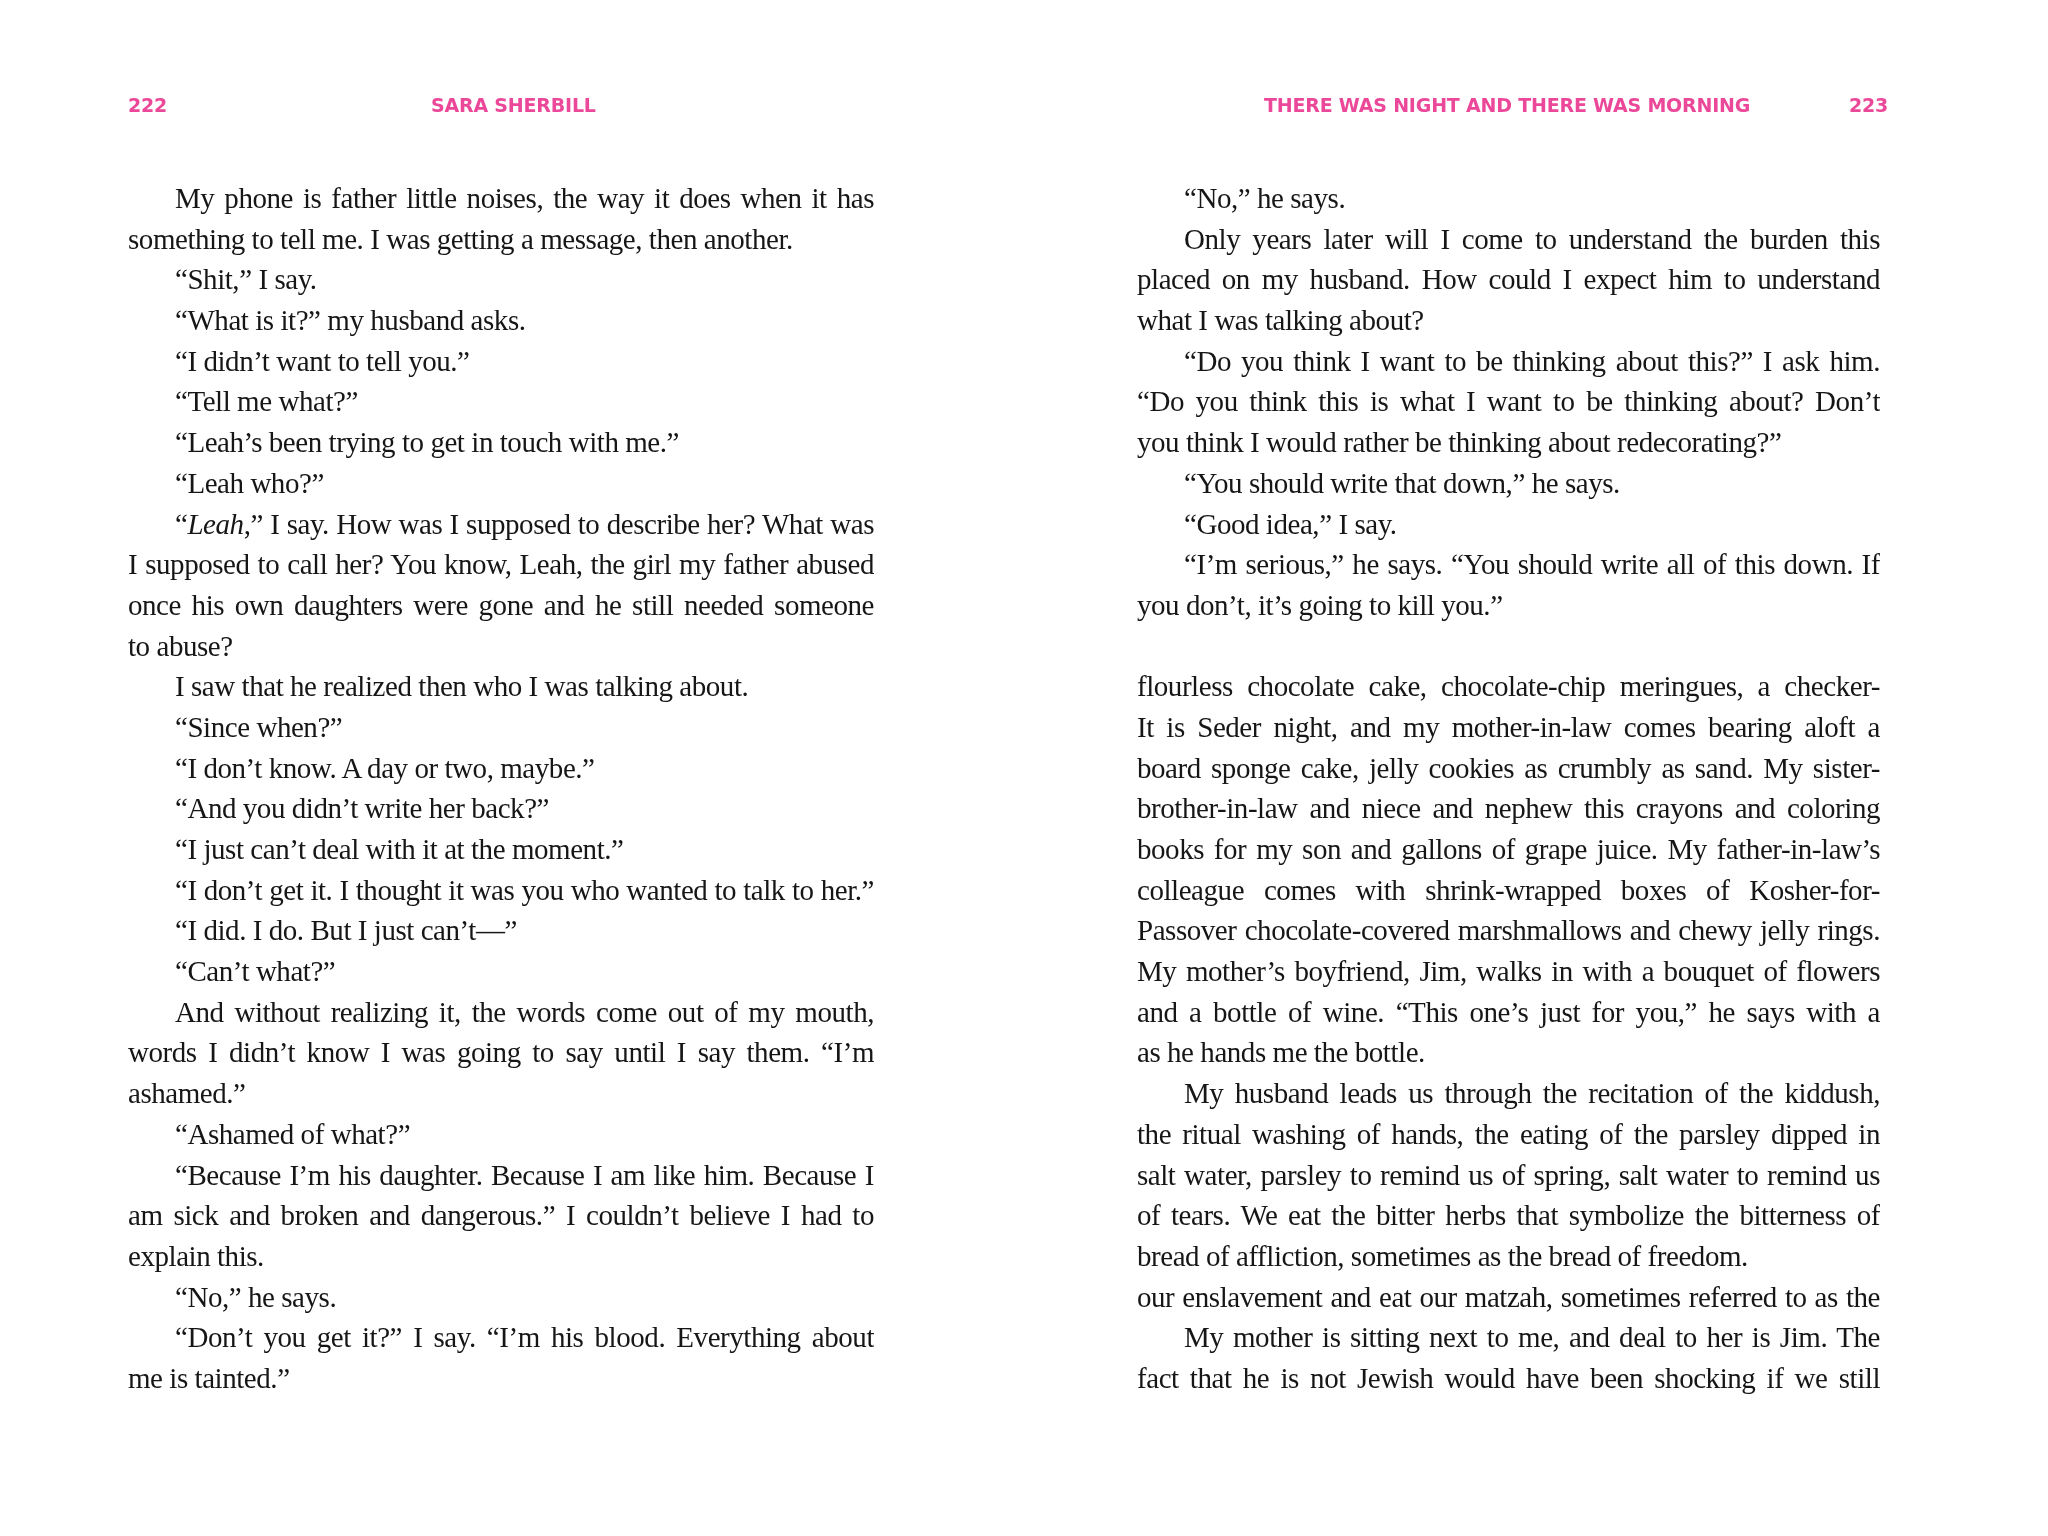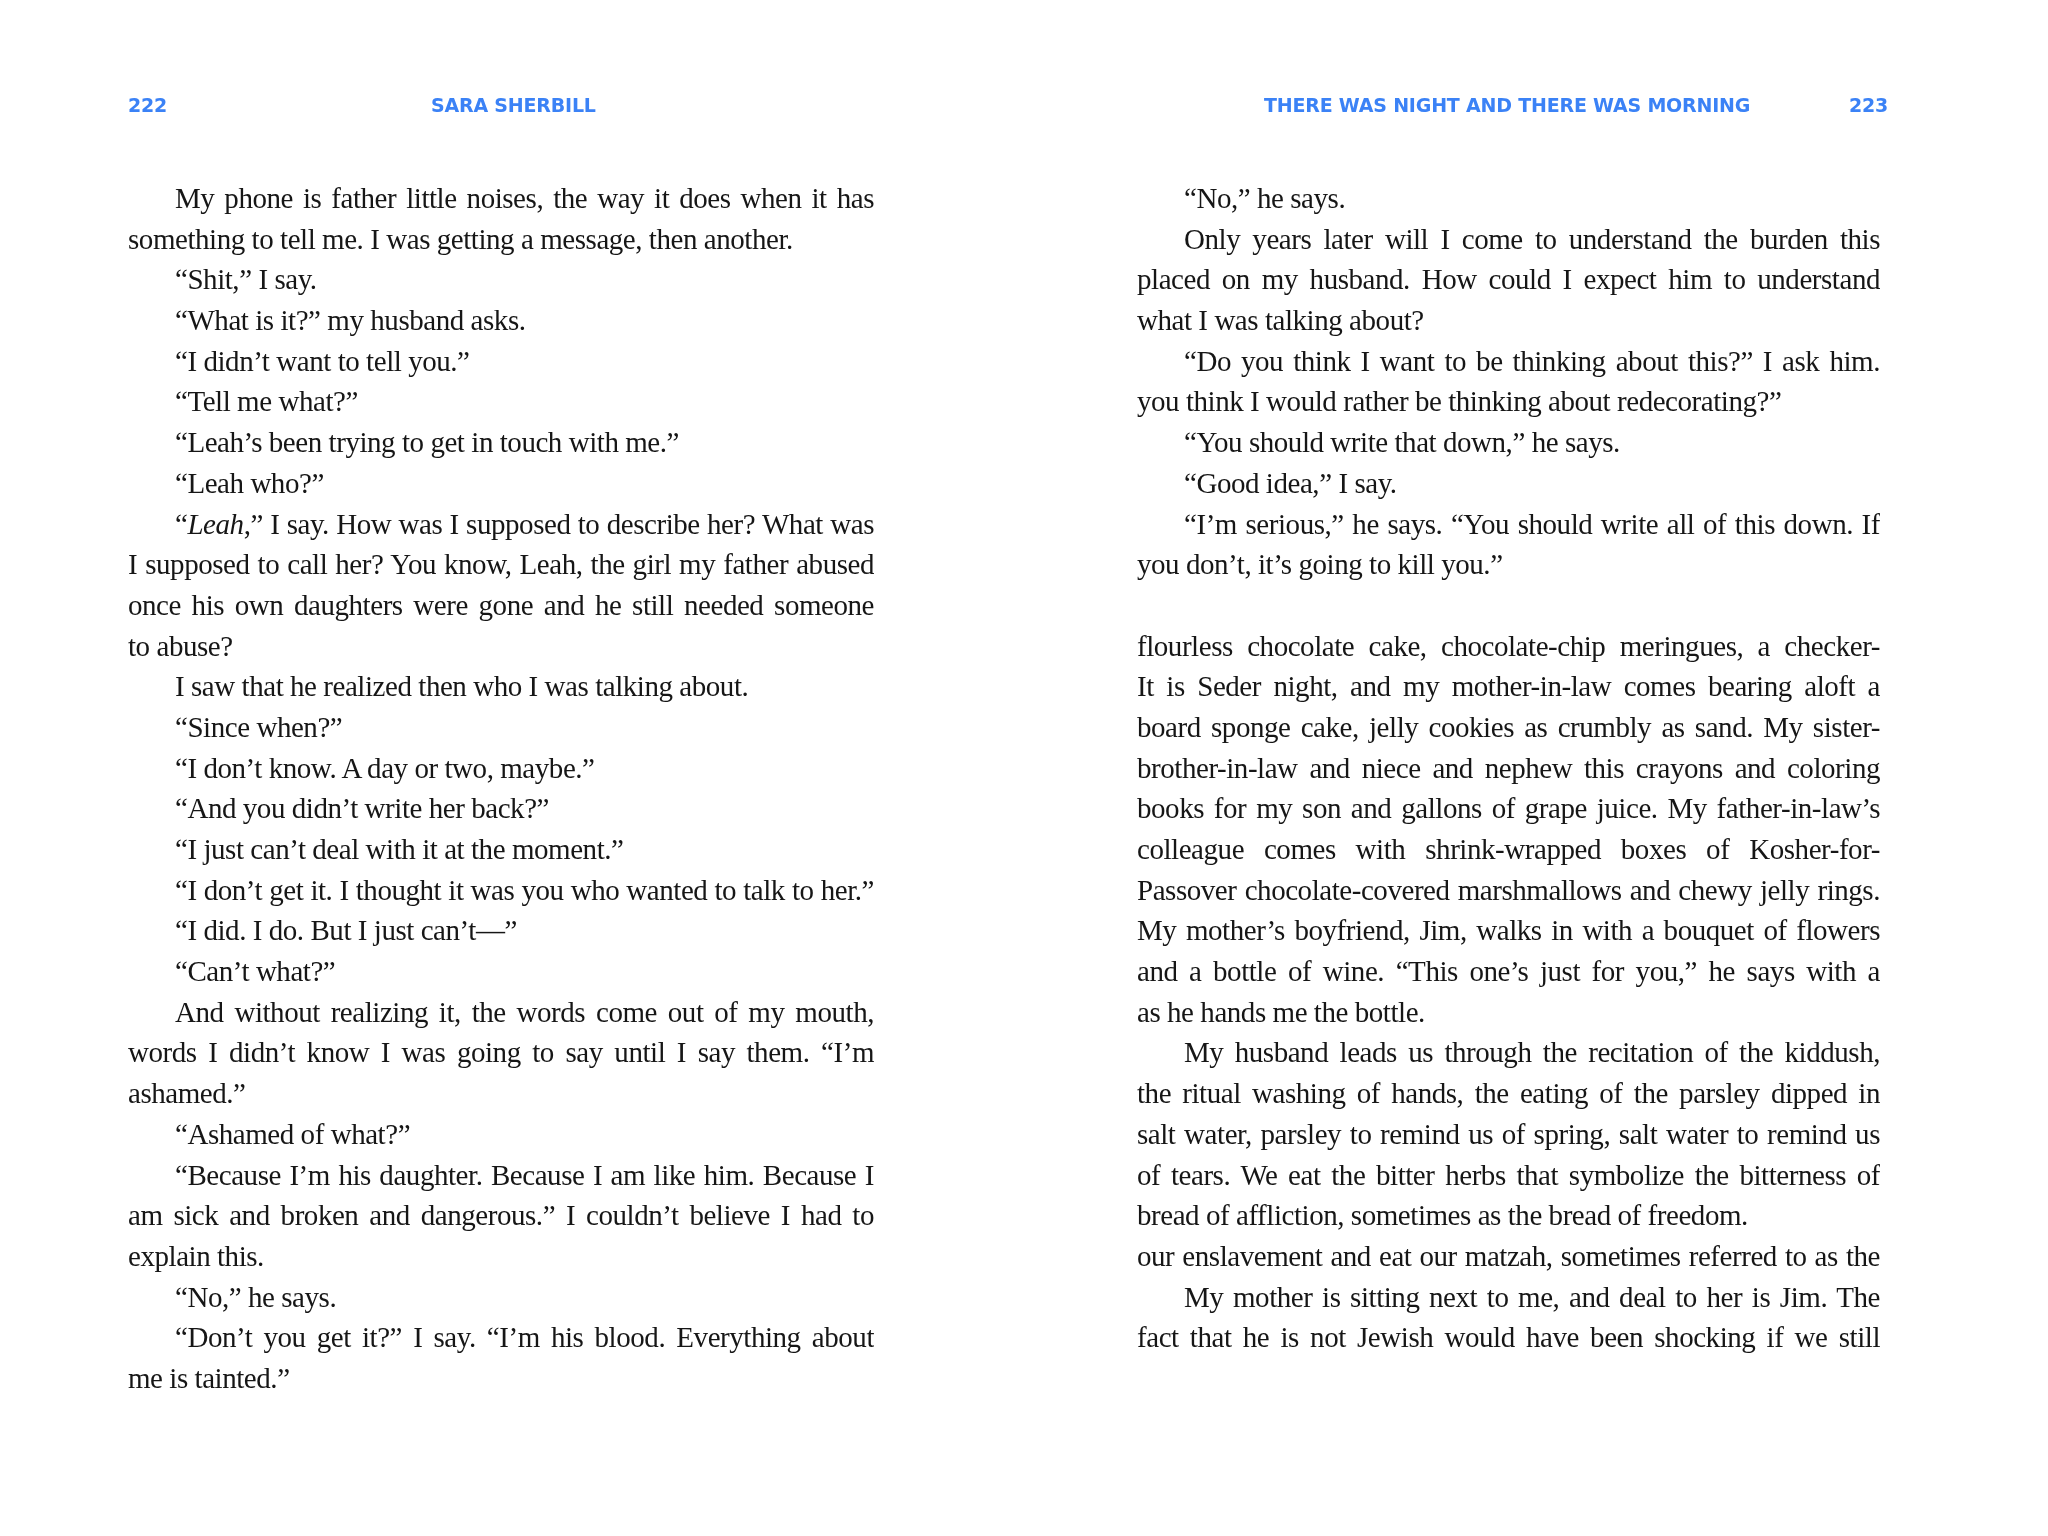--- a/index.html
+++ b/index.html
@@ -29,21 +29,21 @@
     .page-right { left: 984px; width: 1024px; }
 
     .running-head {
       position: absolute;
       top: 92px;
       height: 26px;
       font-family: "DejaVu Sans", "Liberation Sans", sans-serif;
       font-weight: bold;
       font-size: 19px;
       letter-spacing: -0.2px;
-      color: #3b82f6;
+      color: #ec4899;
       white-space: nowrap;
       line-height: 26px;
     }
     .folio { font-size: 19px; }
 
     .left-folio { left: 128px; }
     .left-title { left: 431px; }
     .right-title { left: 280px; }   
     .right-folio { left: 865px; }   
 
@@ -124,20 +124,21 @@
   <div class="page page-right">
     <div class="running-head right-title">THERE WAS NIGHT AND THERE WAS MORNING</div>
     <div class="running-head folio right-folio">223</div>
 
     <div class="text-block right-text">
       <span class="line indent">“No,” he says.</span>
       <span class="line indent justify">Only years later will I come to understand the burden this</span>
       <span class="line justify">placed on my husband. How could I expect him to understand</span>
       <span class="line">what I was talking about?</span>
       <span class="line indent justify">“Do you think I want to be thinking about this?” I ask him.</span>
+      <span class="line justify">“Do you think this is what I want to be thinking about? Don’t</span>
       <span class="line">you think I would rather be thinking about redecorating?”</span>
       <span class="line indent">“You should write that down,” he says.</span>
       <span class="line indent">“Good idea,” I say.</span>
       <span class="line indent justify">“I’m serious,” he says. “You should write all of this down. If</span>
       <span class="line">you don’t, it’s going to kill you.”</span>
       <span class="line blank"></span>
       <span class="line justify">flourless chocolate cake, chocolate-chip meringues, a checker-</span>
       <span class="line justify">It is Seder night, and my mother-in-law comes bearing aloft a</span>
       <span class="line justify">board sponge cake, jelly cookies as crumbly as sand. My sister- and</span>
       <span class="line justify">brother-in-law and niece and nephew this crayons and coloring</span>

